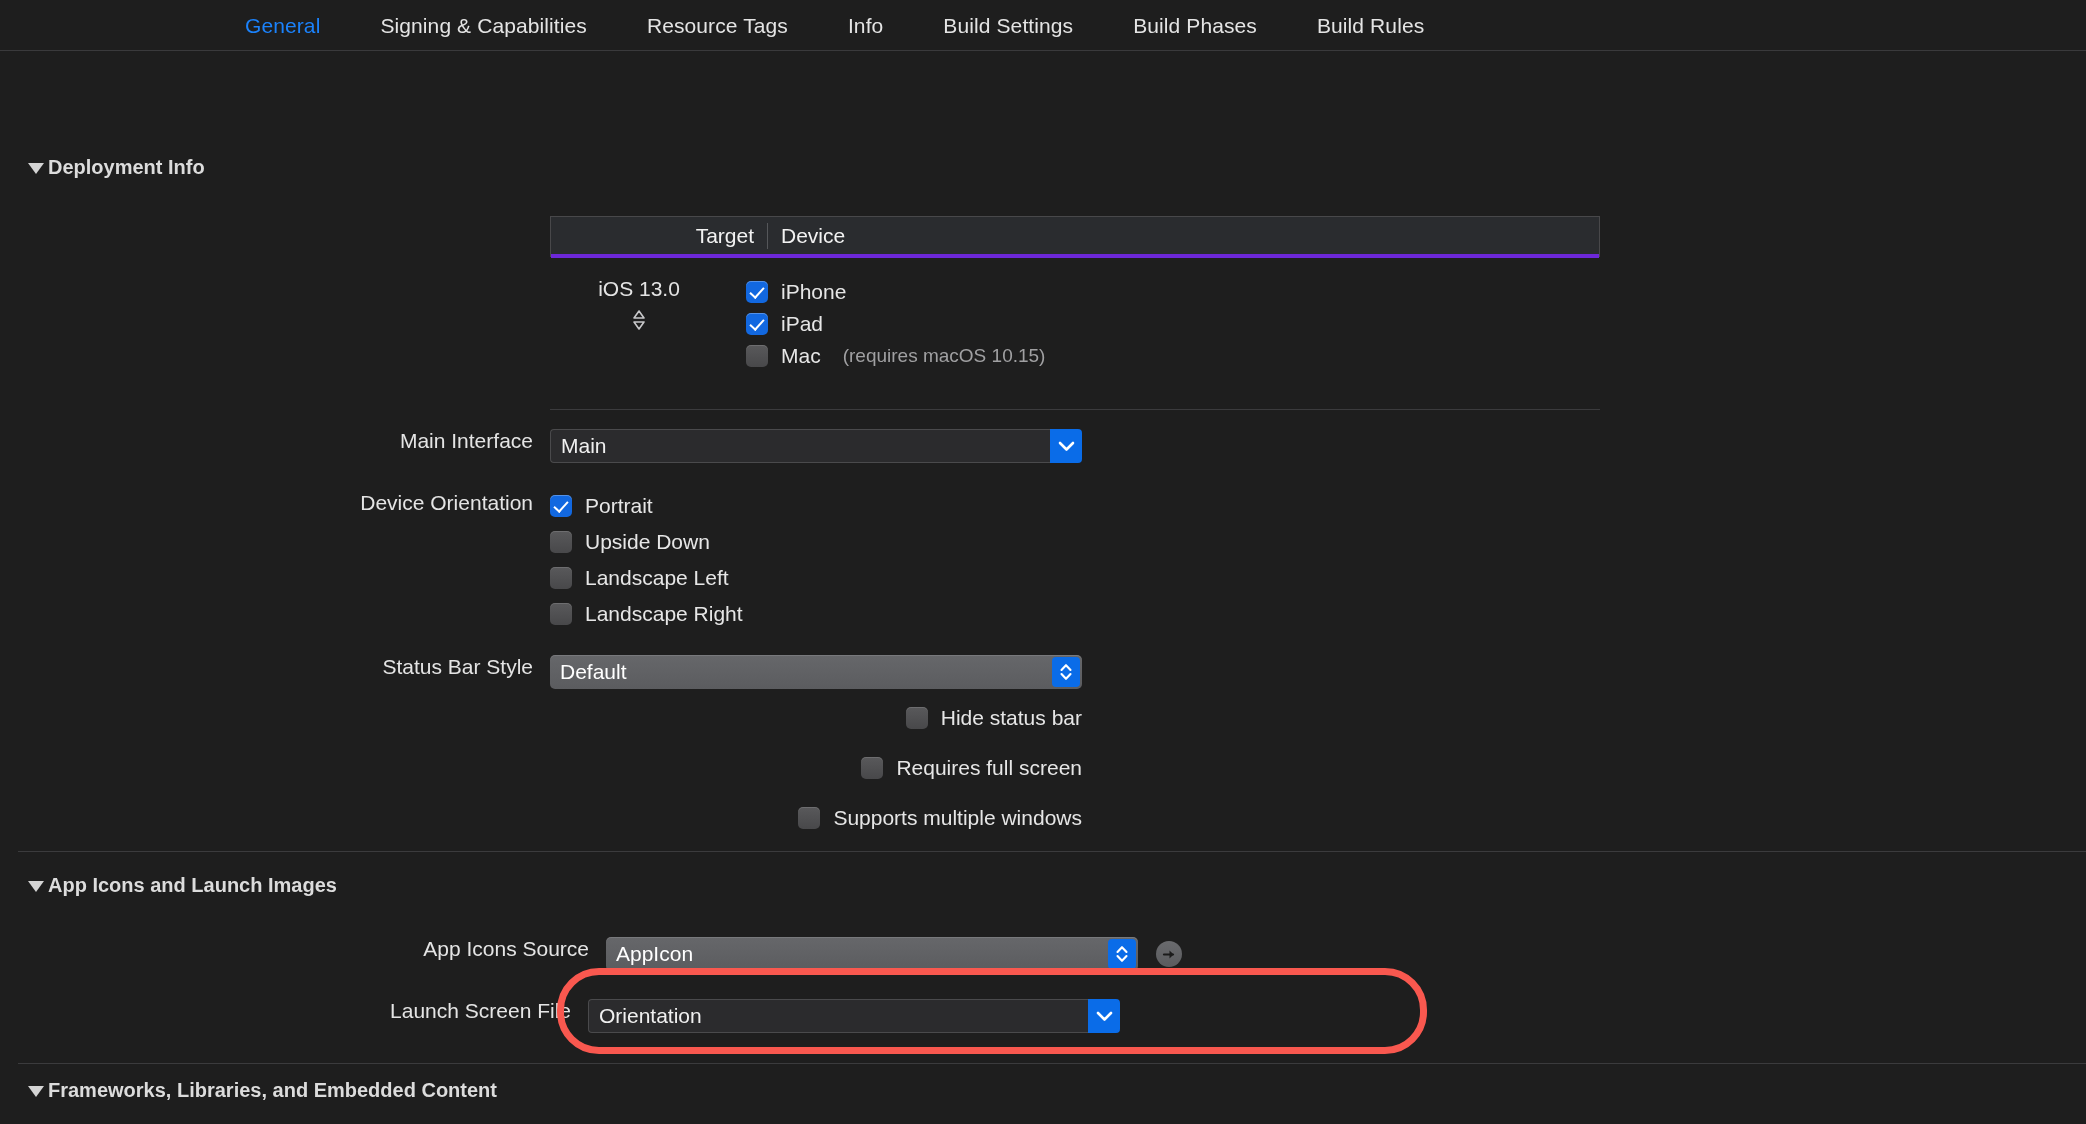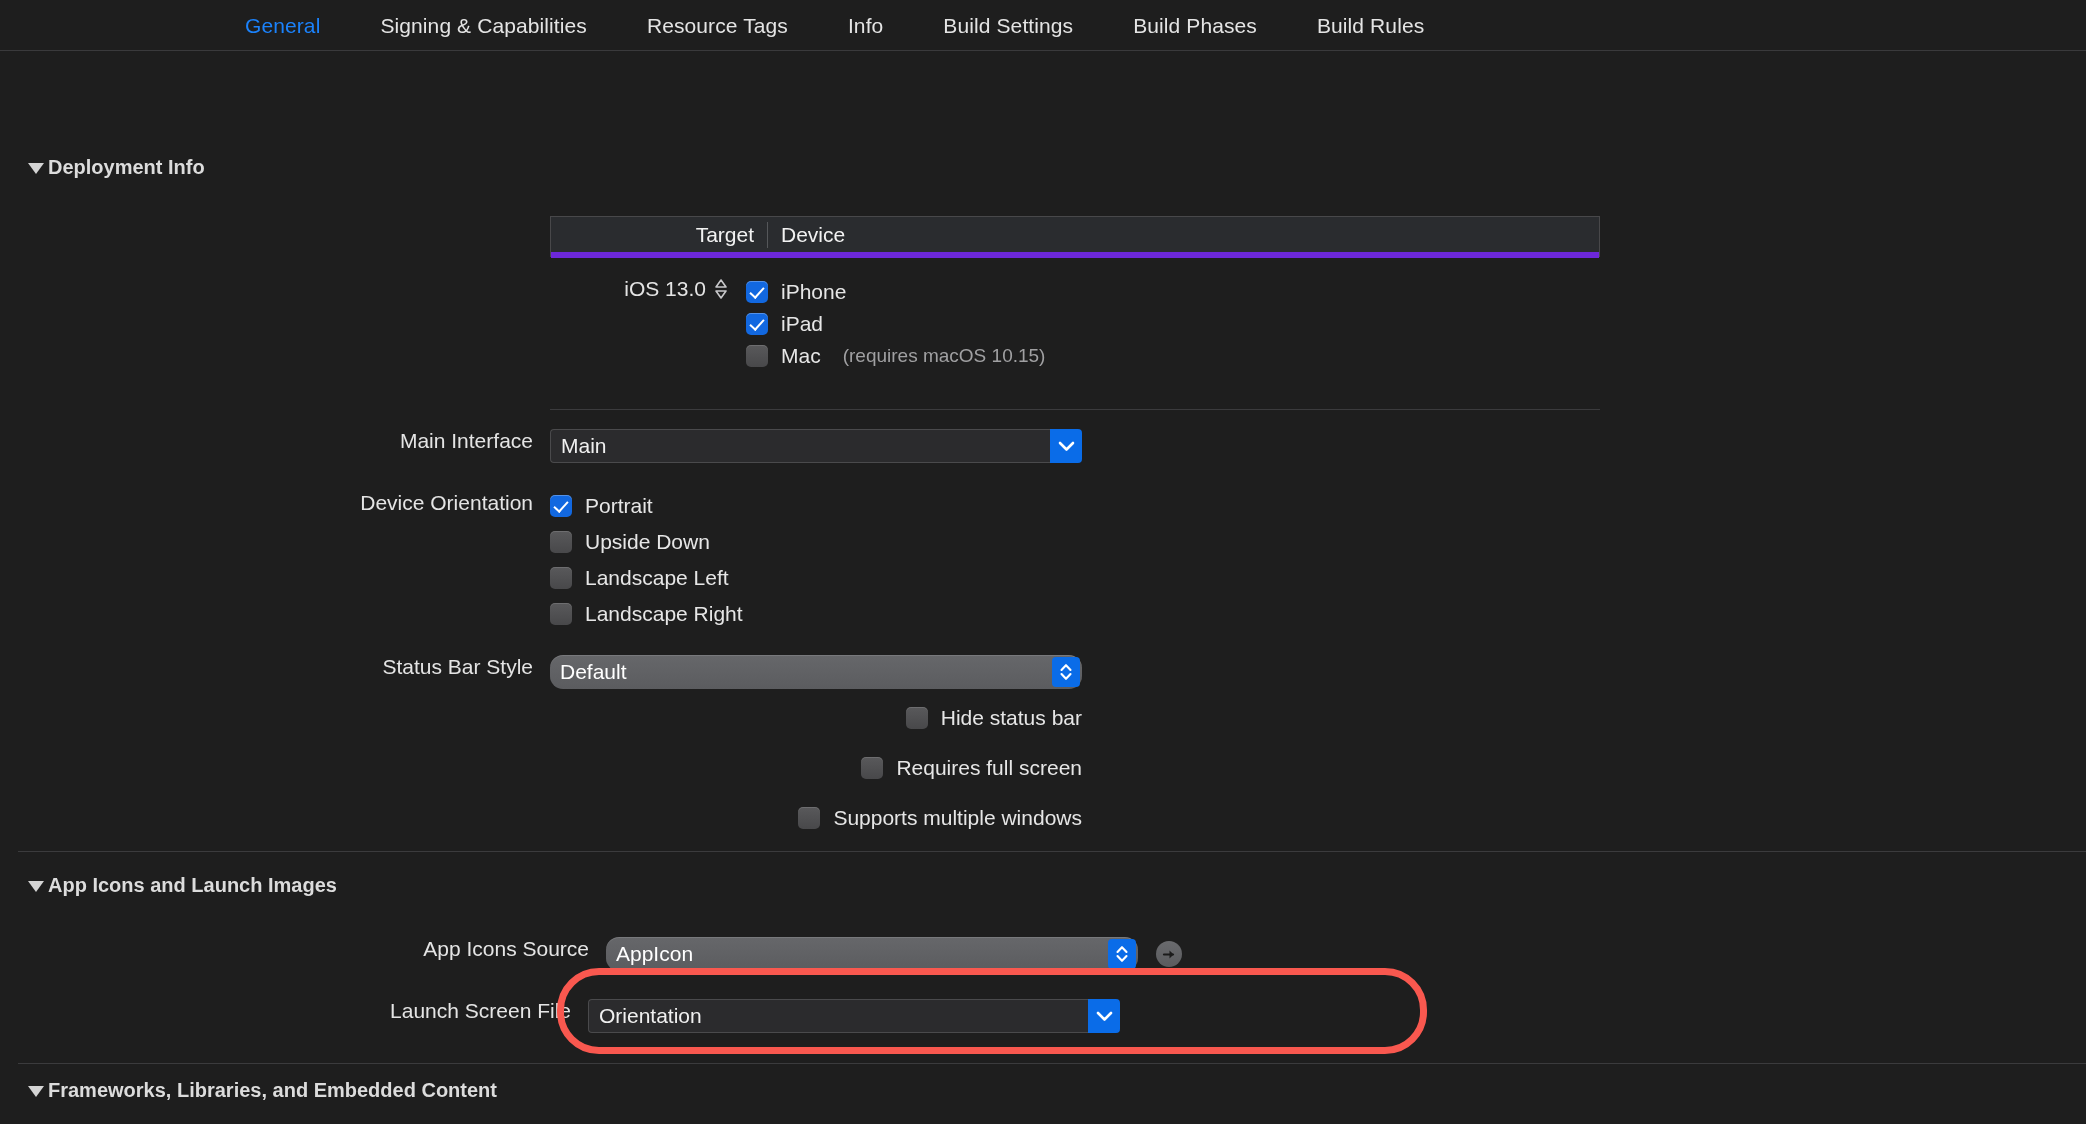--- a/index.html
+++ b/index.html
@@ -97,21 +97,21 @@
   
   .tbl {
     position: absolute;
     border: 1px solid #48484a;
     background: #1c1c1e;
   }
   .tbl-head {
     display: flex;
     height: 41px;
     background: #2a2c2f;
-    border-bottom: 6px solid #6d28d9;
+    border-bottom: 4px solid #6d28d9;
     align-items: center;
   }
   .tbl-head .col {
     font-size: 21px;
     color: #f2f2f2;
     padding: 0 13px;
     display: flex;
     align-items: center;
     height: 100%;
   }
@@ -167,20 +167,21 @@
 
   
   .stepper-field {
     display: flex;
     align-items: center;
     gap: 8px;
     justify-content: flex-end;
     width: 190px;
     padding-right: 12px;
     cursor: default;
+    flex-direction: column;
   }
   .stepper-val { font-size: 21px; color: #e4e4e4; }
   .stepper-arrows {
     display: flex;
     flex-direction: column;
     align-items: center;
     line-height: 0.55;
     color: #c8c8ca;
     font-size: 16px;
   }
@@ -217,21 +218,21 @@
     flex: none;
   }
   .combo .chev svg { display: block; }
 
   .popup {
     display: flex;
     align-items: center;
     height: 34px;
     width: 400px;
     background: linear-gradient(180deg, #66676a 0%, #5b5c5f 100%);
-    border-radius: 13px;
+    border-radius: 5px;
     padding-left: 10px;
     position: relative;
     cursor: default;
     box-shadow: inset 0 1px 0 rgba(255,255,255,.12);
   }
   .popup .val {
     font-size: 21px;
     color: #ffffff;
     white-space: nowrap;
   }

